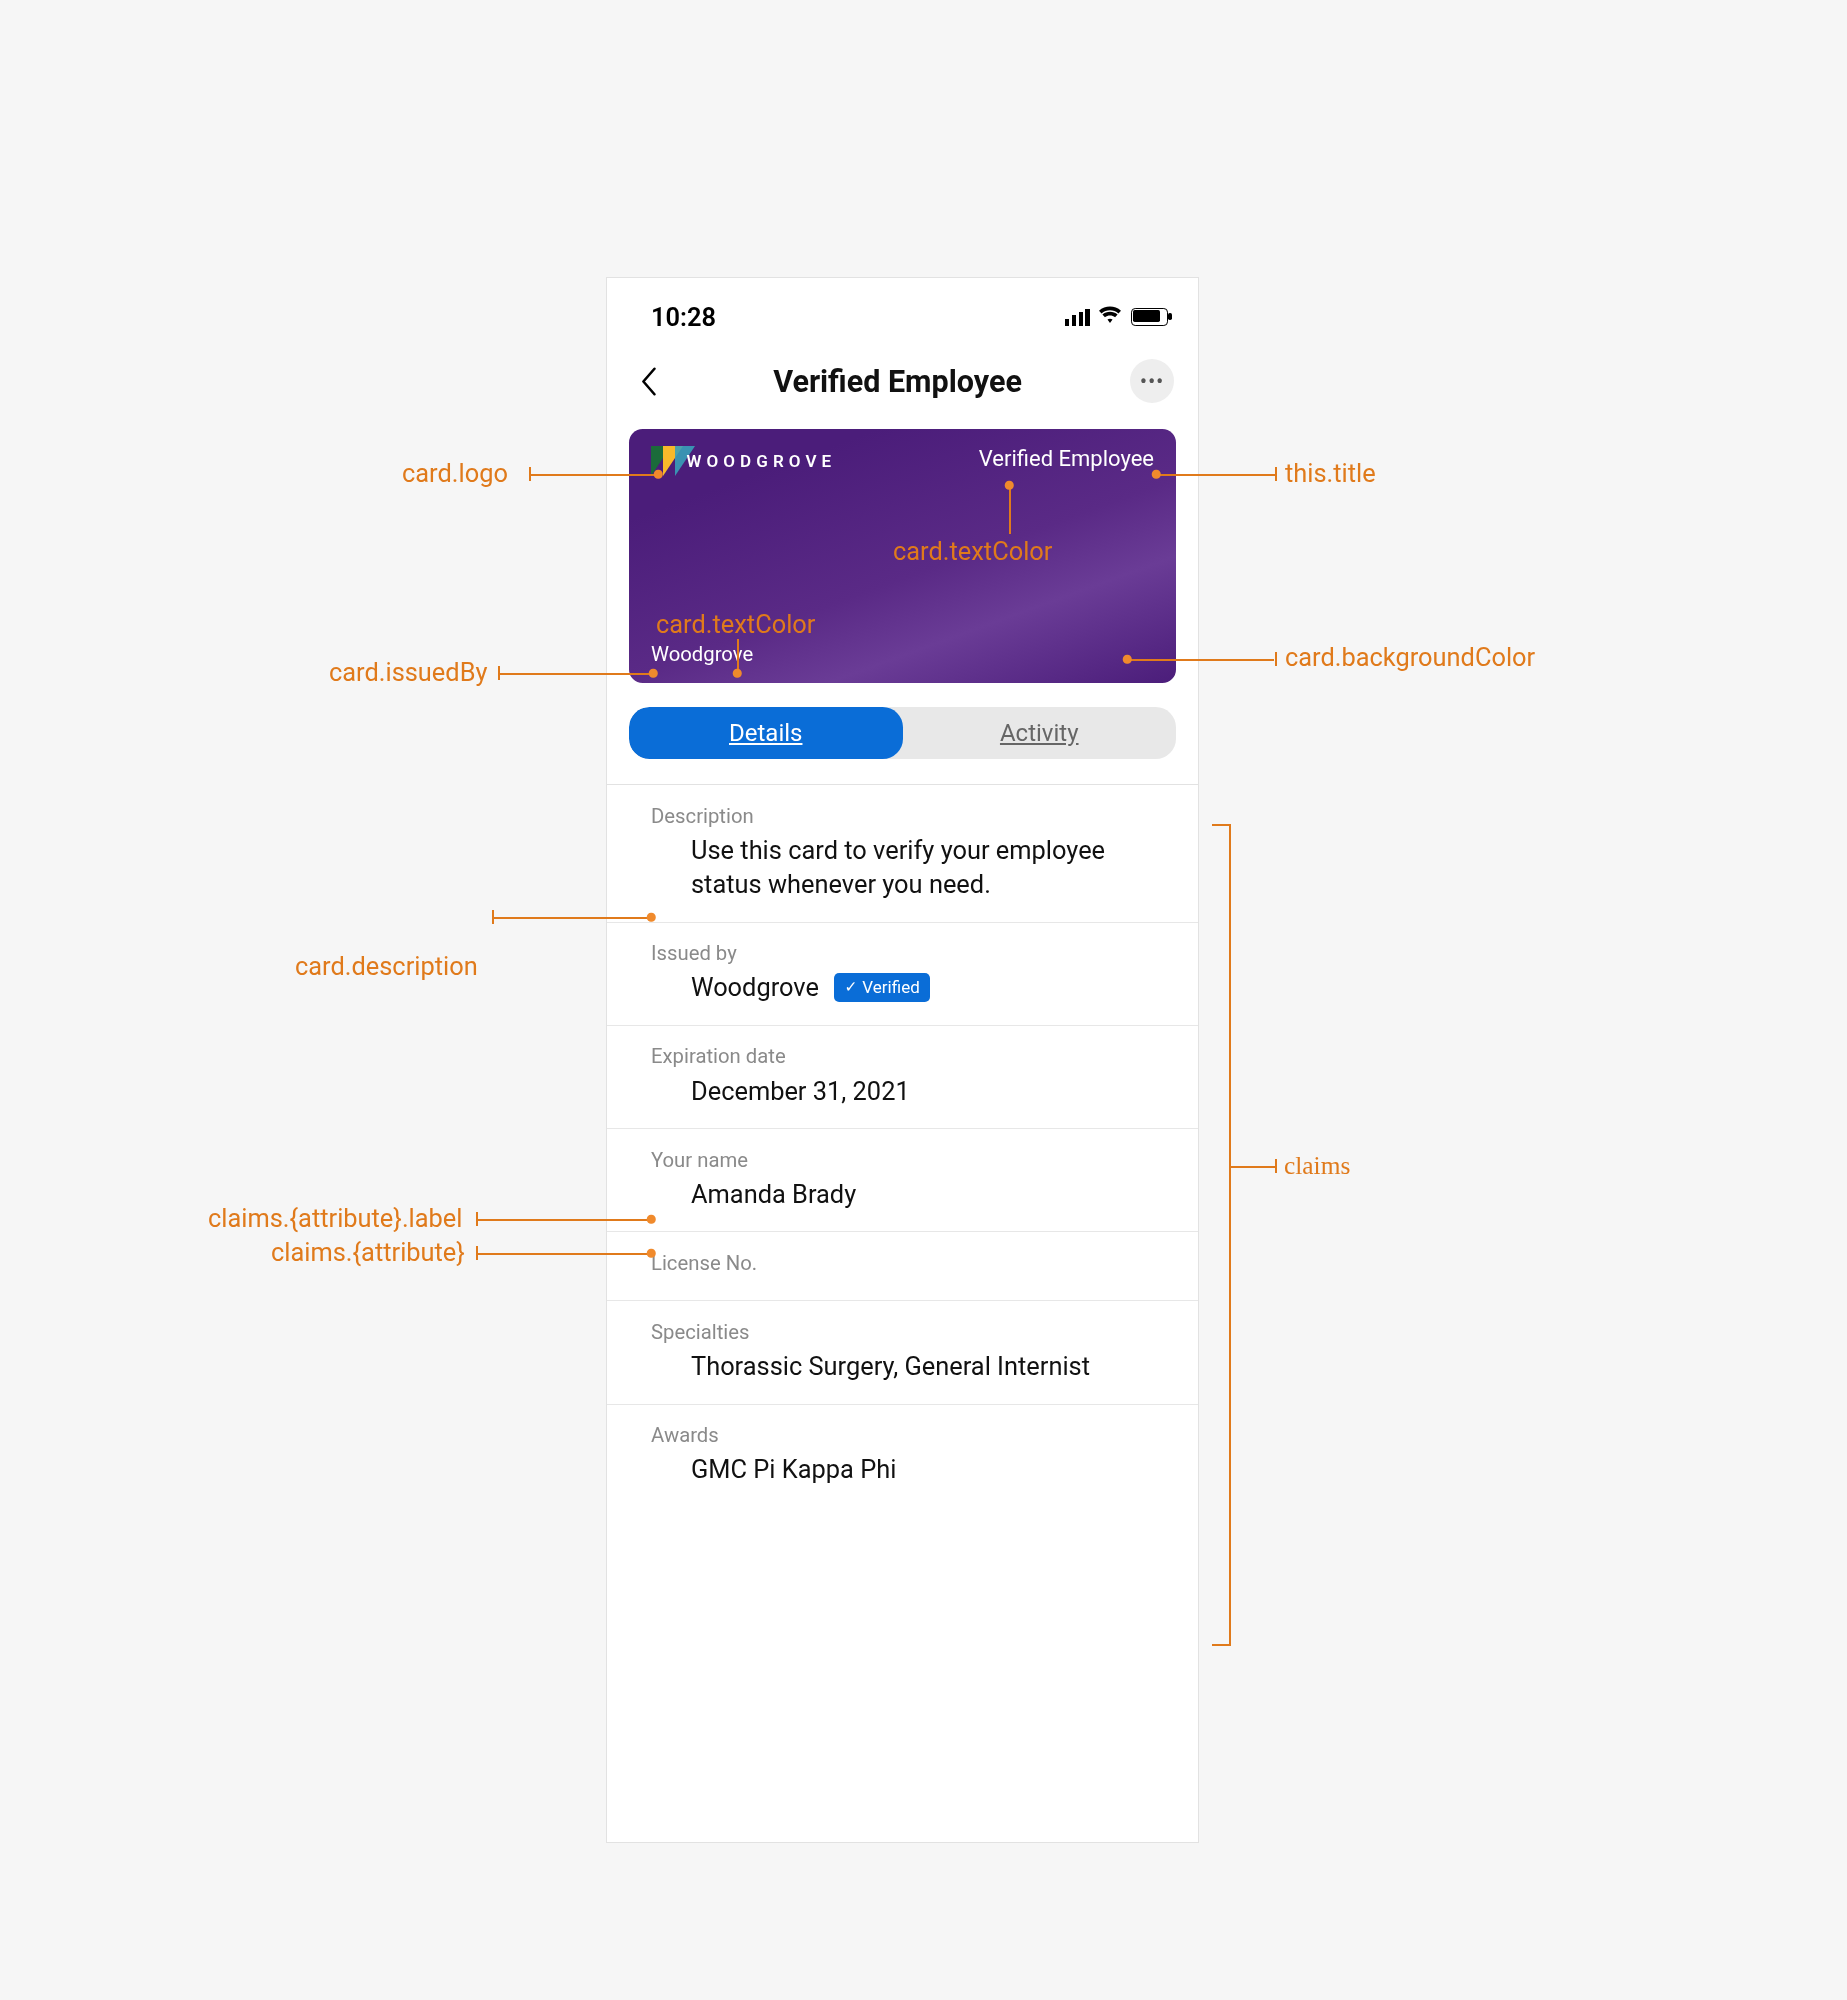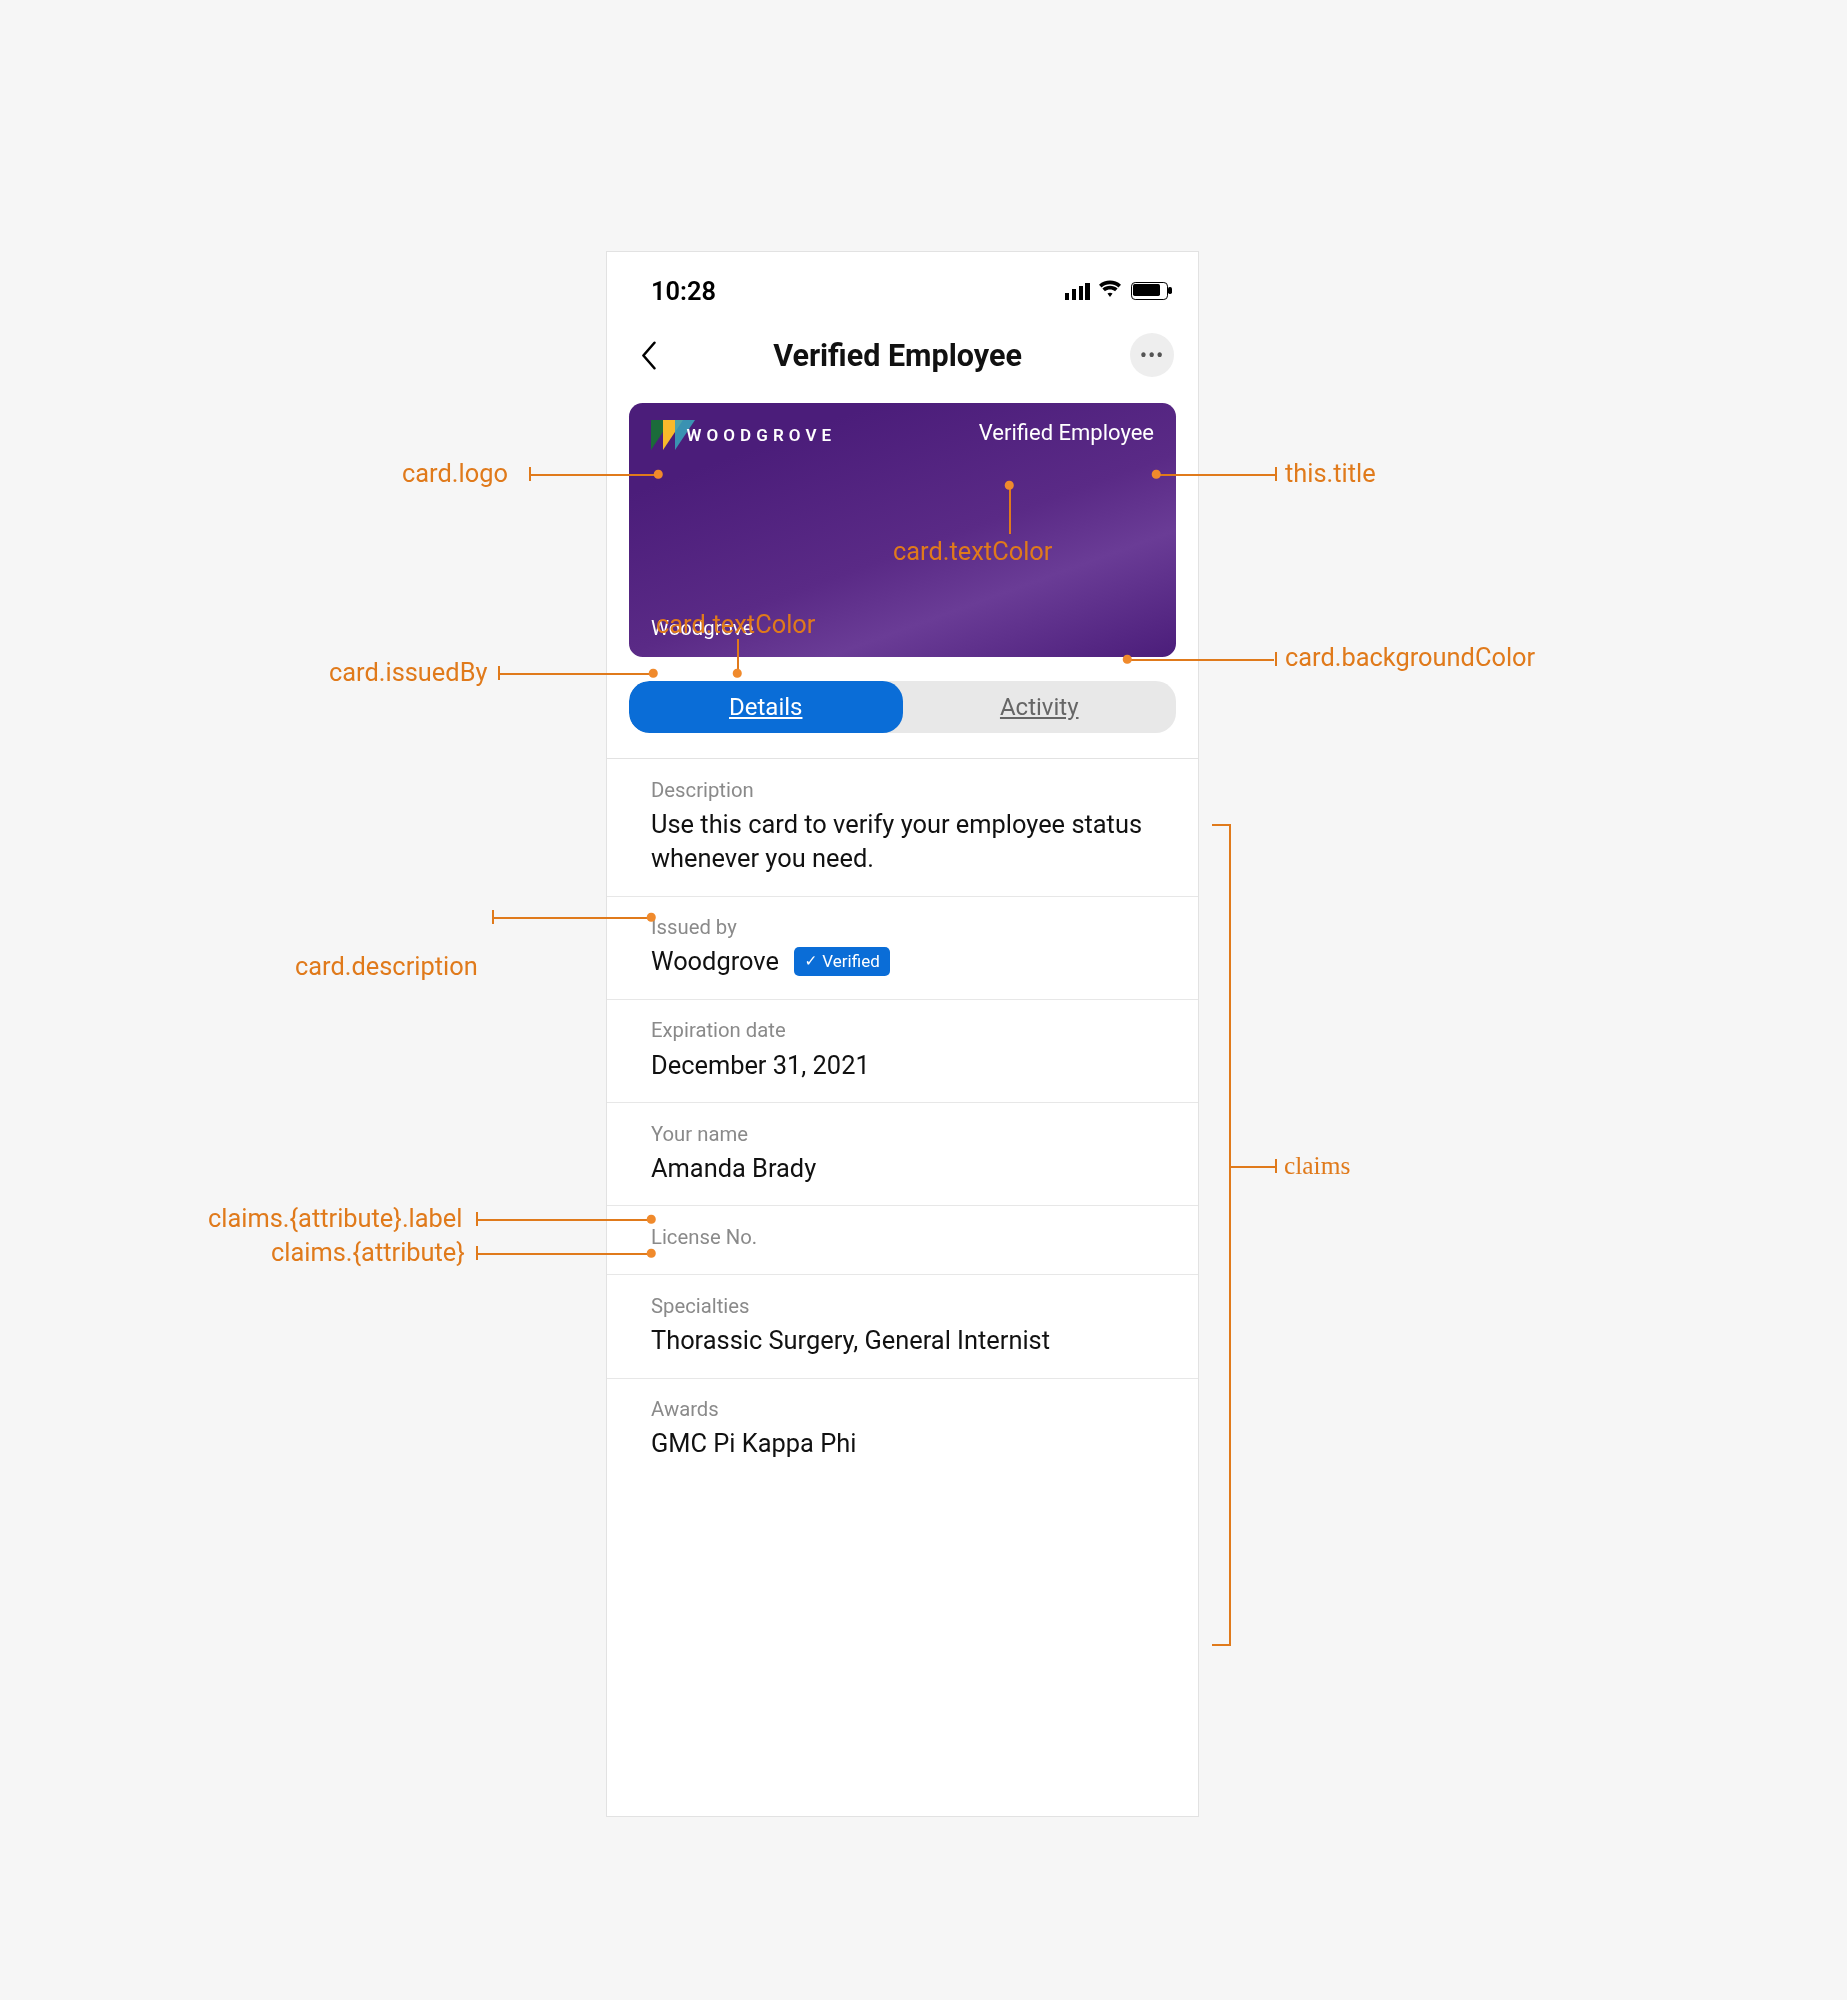--- a/index.html
+++ b/index.html
@@ -10,21 +10,21 @@
     height: 2000px;
     position: relative;
   }
   .canvas {
     position: absolute;
     inset: 0;
   }
   .phone {
     position: absolute;
     left: 606px;
-    top: 251px;
+    top: 277px;
     width: 593px;
     height: 1566px;
     background: #fff;
     border: 1.7px solid #e2e2e2;
   }
   
   .statusbar {
     display: flex;
     justify-content: space-between;
     align-items: center;
@@ -114,21 +114,21 @@
   .tab.active { background: #0a6dd7; color: #fff; border-radius: 20.3px; }
   .tab.inactive { color: #666; }
 
   
   .details { margin-top: 25.4px; border-top: 0.8px solid #e2e2e2; }
   .row {
     padding: 18.6px 44px 20.3px 44px;
     border-bottom: 0.8px solid #e7e7e7;
   }
   .row .label { color: #8a8a8a; font-size: 20.3px; margin-bottom: 5.1px; }
-  .row .value { color: #111; font-size: 25.4px; line-height: 1.35; }
+  .row .value { color: #111; font-size: 25.4px; line-height: 1.35; margin-left: 40px; }
   .row.first .value { font-size: 25.4px; }
   .issuer-line { display: flex; align-items: center; gap: 15.3px; }
   .badge {
     background: #0a6dd7; color: #fff; border-radius: 5.1px;
     font-size: 17px; padding: 3.4px 10.2px; display: inline-flex; align-items: center; gap: 5.1px;
   }
   .badge .chk { font-size: 15.3px; }
 
   
   .ann {

